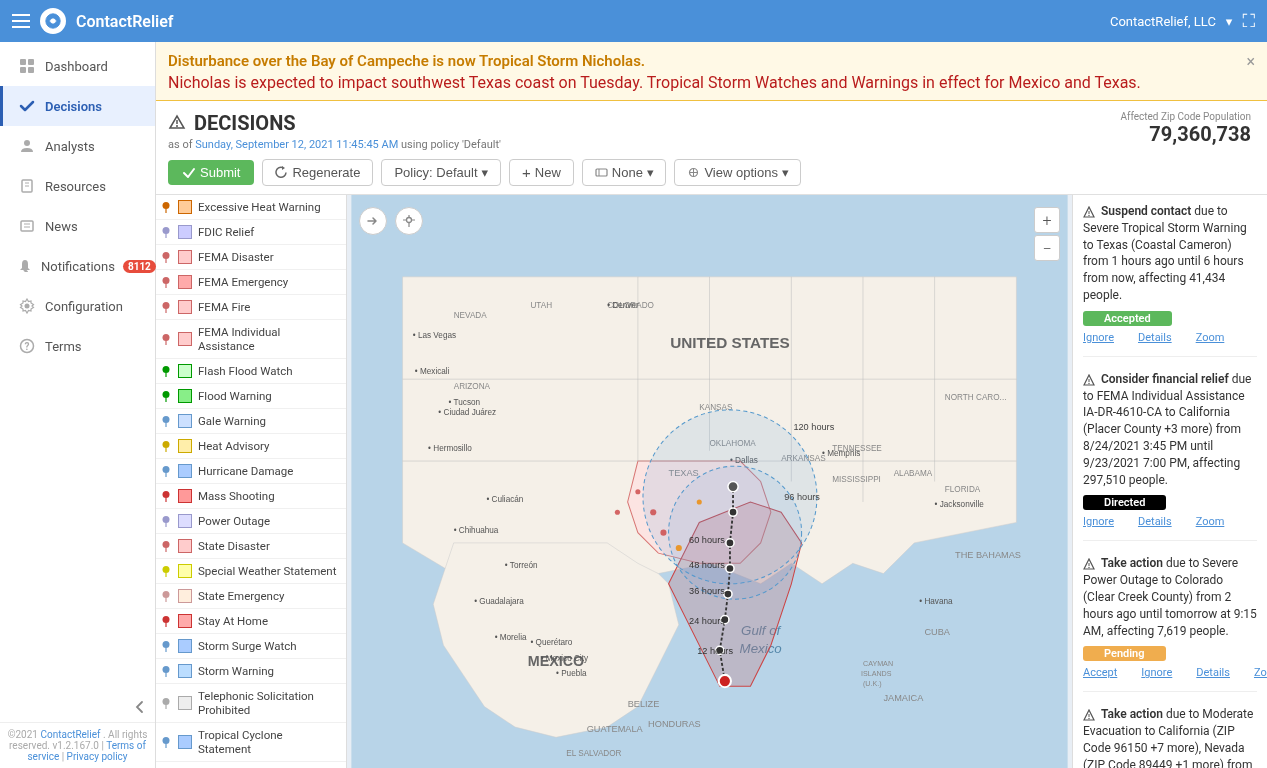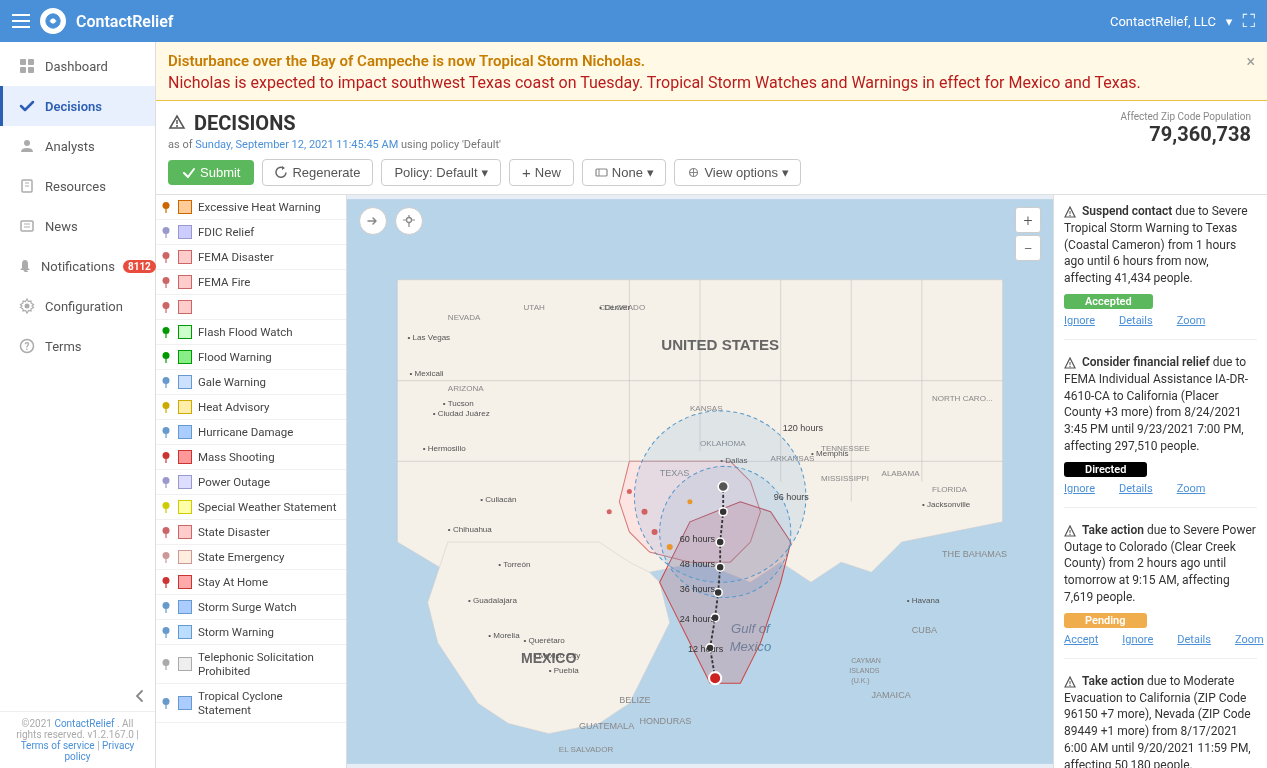--- a/index.html
+++ b/index.html
@@ -63,21 +63,21 @@
       background: #e74c3c;
       color: white;
       border-radius: 10px;
       font-size: 10px;
       padding: 1px 5px;
       margin-left: auto;
       font-weight: 700;
     }
     .sidebar-bottom { margin-top: auto; }
     .sidebar-collapse { display: flex; align-items: center; justify-content: flex-end; padding: 8px; cursor: pointer; color: #888; }
-    .footer-text { font-size: 10px; color: #aaa; text-align: center; padding: 6px 14px; border-top: 1px solid #eee; }
+    .footer-text { font-size: 10px; color: #aaa; text-align: center; padding: 6px 0; border-top: 1px solid #eee; }
     .footer-text a { color: #4a90d9; text-decoration: none; }
 
     
     .main {
       position: fixed;
       top: 42px;
       left: 152px;
       right: 0;
       bottom: 0;
       display: flex;
@@ -224,21 +224,21 @@
       display: flex;
       align-items: center;
       justify-content: center;
       cursor: pointer;
       color: #888;
       font-size: 14px;
     }
 
     
     .right-panel {
-      width: 214px;
+      width: 195px;
       background: white;
       border-left: 1px solid #ddd;
       overflow-y: scroll;
       flex-shrink: 0;
       padding: 8px 10px;
     }
     .decision-card { margin-bottom: 14px; border-bottom: 1px solid #eee; padding-bottom: 12px; }
     .decision-card-title { font-size: 12px; color: #333; line-height: 1.4; margin-bottom: 6px; }
     .decision-card-title strong { font-weight: 600; }
     .status-badge {
@@ -487,31 +487,42 @@
     <div class="event-color-box" style="background:#ffcccc;border-color:#cc6666;"></div>
     <span style="font-size:11.5px;color:#444;">FEMA Disaster</span>
   </div>
           <div class="event-item">
     <span class="event-pin">
       <svg width="10" height="12" viewBox="0 0 10 12">
                 <ellipse cx="5" cy="4.5" rx="3.5" ry="3.5" fill="#cc6666"></ellipse>
                 <line x1="5" y1="7.5" x2="5" y2="12" stroke="#cc6666" stroke-width="1.2"></line>
               </svg>
     </span>
+    <div class="event-color-box" style="background:#ffaaaa;border-color:#cc6666;"></div>
+    <span style="font-size:11.5px;color:#444;">FEMA Emergency</span>
+  </div>
+          <div class="event-item">
+    <span class="event-pin">
+      <svg width="10" height="12" viewBox="0 0 10 12">
+                <ellipse cx="5" cy="4.5" rx="3.5" ry="3.5" fill="#cc6666"></ellipse>
+                <line x1="5" y1="7.5" x2="5" y2="12" stroke="#cc6666" stroke-width="1.2"></line>
+              </svg>
+    </span>
     <div class="event-color-box" style="background:#ffcccc;border-color:#cc6666;"></div>
     <span style="font-size:11.5px;color:#444;">FEMA Fire</span>
   </div>
           <div class="event-item">
     <span class="event-pin">
       <svg width="10" height="12" viewBox="0 0 10 12">
                 <ellipse cx="5" cy="4.5" rx="3.5" ry="3.5" fill="#cc6666"></ellipse>
                 <line x1="5" y1="7.5" x2="5" y2="12" stroke="#cc6666" stroke-width="1.2"></line>
               </svg>
     </span>
     <div class="event-color-box" style="background:#ffcccc;border-color:#cc6666;"></div>
+    <span style="font-size:11.5px;color:#444;">FEMA Individual Assistance</span>
   </div>
           <div class="event-item">
     <span class="event-pin">
       <svg width="10" height="12" viewBox="0 0 10 12">
                 <ellipse cx="5" cy="4.5" rx="3.5" ry="3.5" fill="#009900"></ellipse>
                 <line x1="5" y1="7.5" x2="5" y2="12" stroke="#009900" stroke-width="1.2"></line>
               </svg>
     </span>
     <div class="event-color-box" style="background:#ccffcc;border-color:#009900;"></div>
     <span style="font-size:11.5px;color:#444;">Flash Flood Watch</span>
@@ -572,36 +583,36 @@
                 <ellipse cx="5" cy="4.5" rx="3.5" ry="3.5" fill="#9999cc"></ellipse>
                 <line x1="5" y1="7.5" x2="5" y2="12" stroke="#9999cc" stroke-width="1.2"></line>
               </svg>
     </span>
     <div class="event-color-box" style="background:#ddddff;border-color:#9999cc;"></div>
     <span style="font-size:11.5px;color:#444;">Power Outage</span>
   </div>
           <div class="event-item">
     <span class="event-pin">
       <svg width="10" height="12" viewBox="0 0 10 12">
+                <ellipse cx="5" cy="4.5" rx="3.5" ry="3.5" fill="#cc6666"></ellipse>
+                <line x1="5" y1="7.5" x2="5" y2="12" stroke="#cc6666" stroke-width="1.2"></line>
+              </svg>
+    </span>
+    <div class="event-color-box" style="background:#ffcccc;border-color:#cc6666;"></div>
+    <span style="font-size:11.5px;color:#444;">State Disaster</span>
+  </div>
+          <div class="event-item">
+    <span class="event-pin">
+      <svg width="10" height="12" viewBox="0 0 10 12">
                 <ellipse cx="5" cy="4.5" rx="3.5" ry="3.5" fill="#cccc00"></ellipse>
                 <line x1="5" y1="7.5" x2="5" y2="12" stroke="#cccc00" stroke-width="1.2"></line>
               </svg>
     </span>
     <div class="event-color-box" style="background:#ffffaa;border-color:#cccc00;"></div>
     <span style="font-size:11.5px;color:#444;">Special Weather Statement</span>
-  </div>
-          <div class="event-item">
-    <span class="event-pin">
-      <svg width="10" height="12" viewBox="0 0 10 12">
-                <ellipse cx="5" cy="4.5" rx="3.5" ry="3.5" fill="#cc6666"></ellipse>
-                <line x1="5" y1="7.5" x2="5" y2="12" stroke="#cc6666" stroke-width="1.2"></line>
-              </svg>
-    </span>
-    <div class="event-color-box" style="background:#ffcccc;border-color:#cc6666;"></div>
-    <span style="font-size:11.5px;color:#444;">State Disaster</span>
   </div>
           <div class="event-item">
     <span class="event-pin">
       <svg width="10" height="12" viewBox="0 0 10 12">
                 <ellipse cx="5" cy="4.5" rx="3.5" ry="3.5" fill="#cc9999"></ellipse>
                 <line x1="5" y1="7.5" x2="5" y2="12" stroke="#cc9999" stroke-width="1.2"></line>
               </svg>
     </span>
     <div class="event-color-box" style="background:#ffeedd;border-color:#cc9999;"></div>
     <span style="font-size:11.5px;color:#444;">State Emergency</span>

